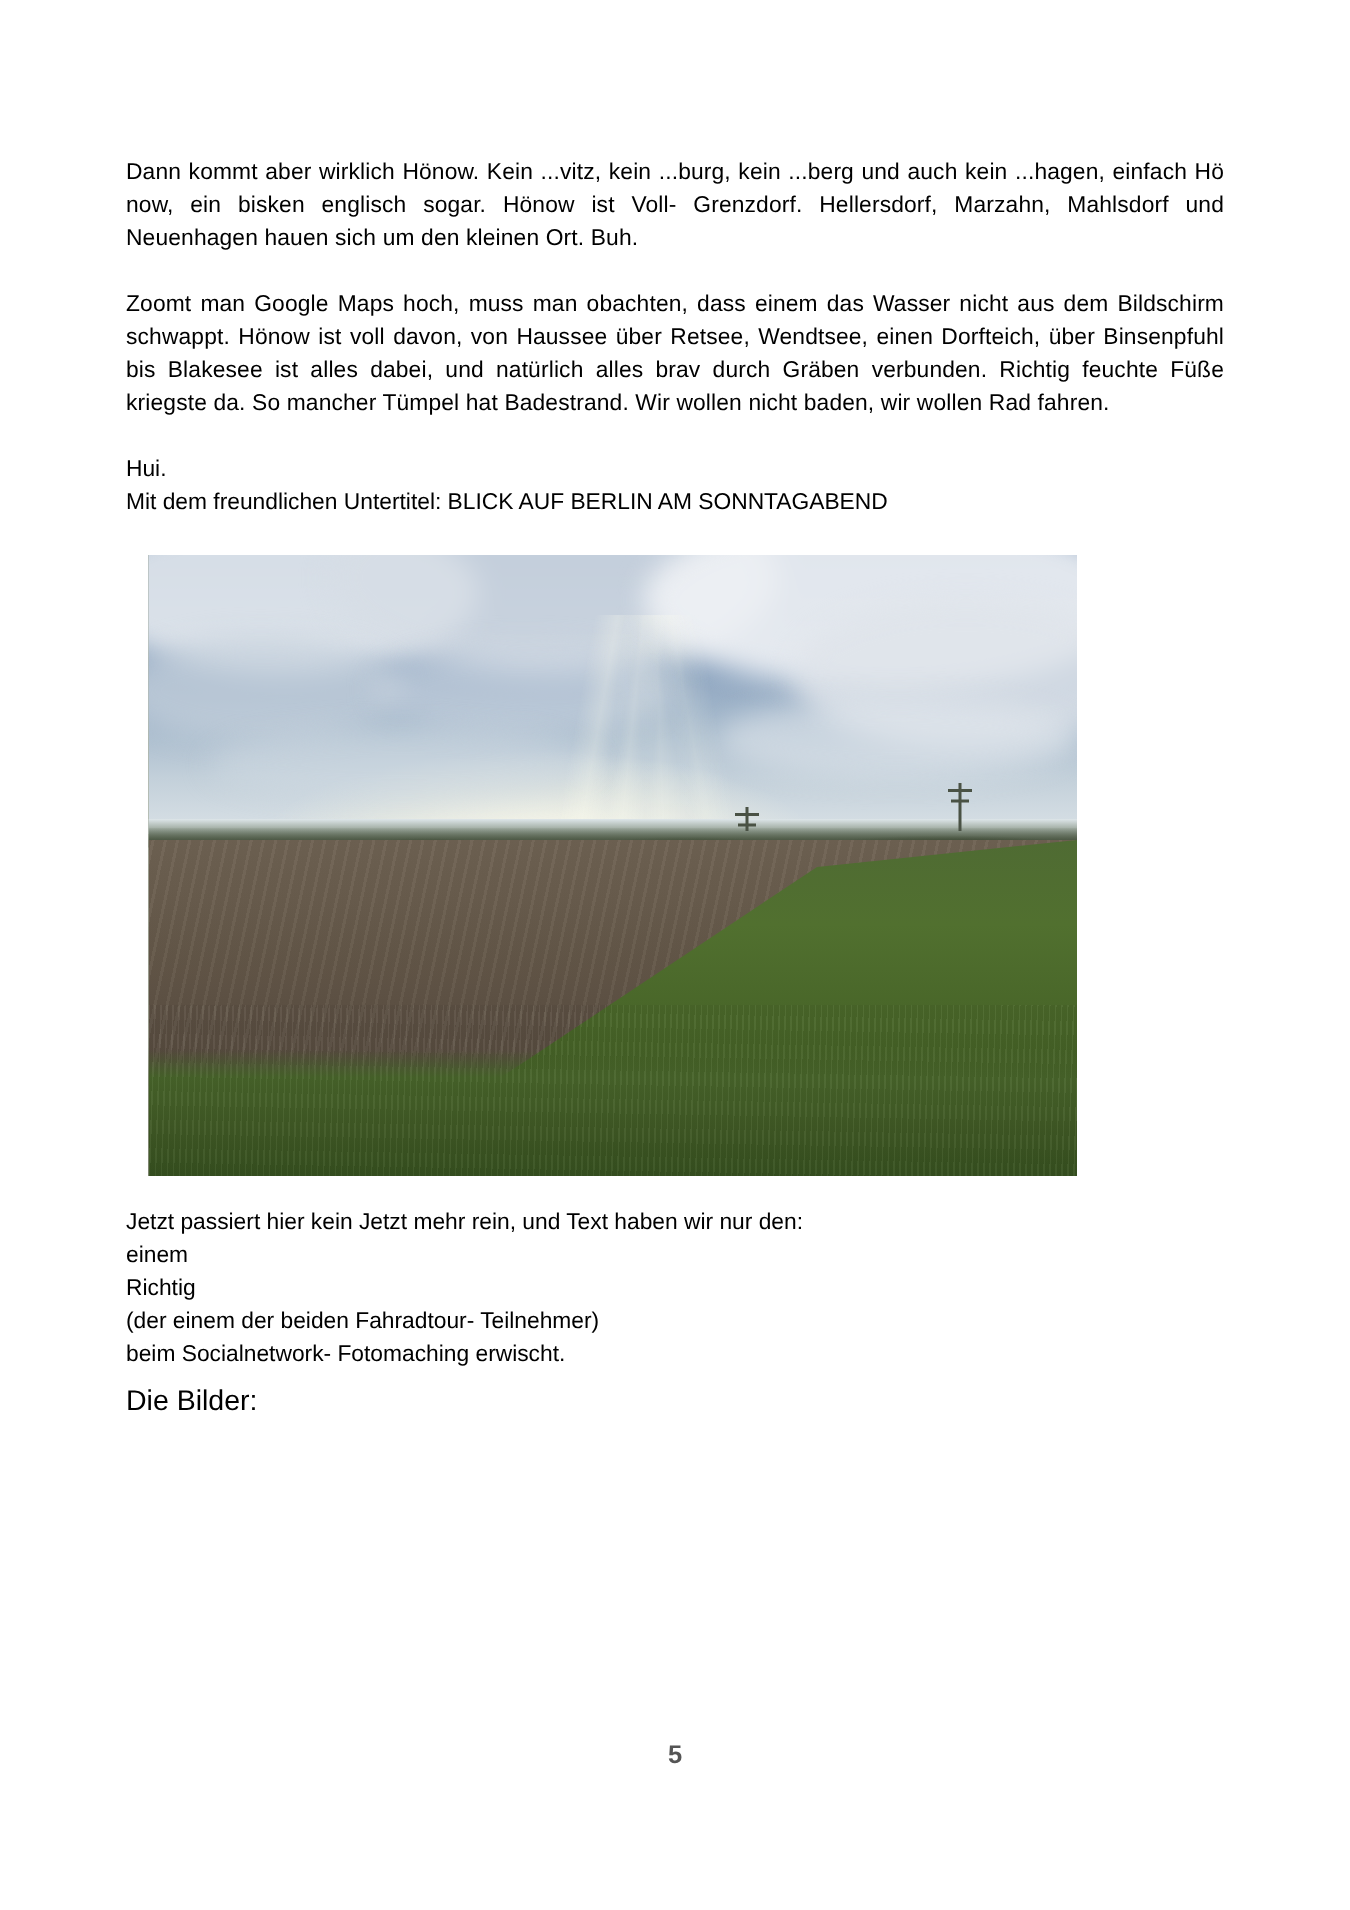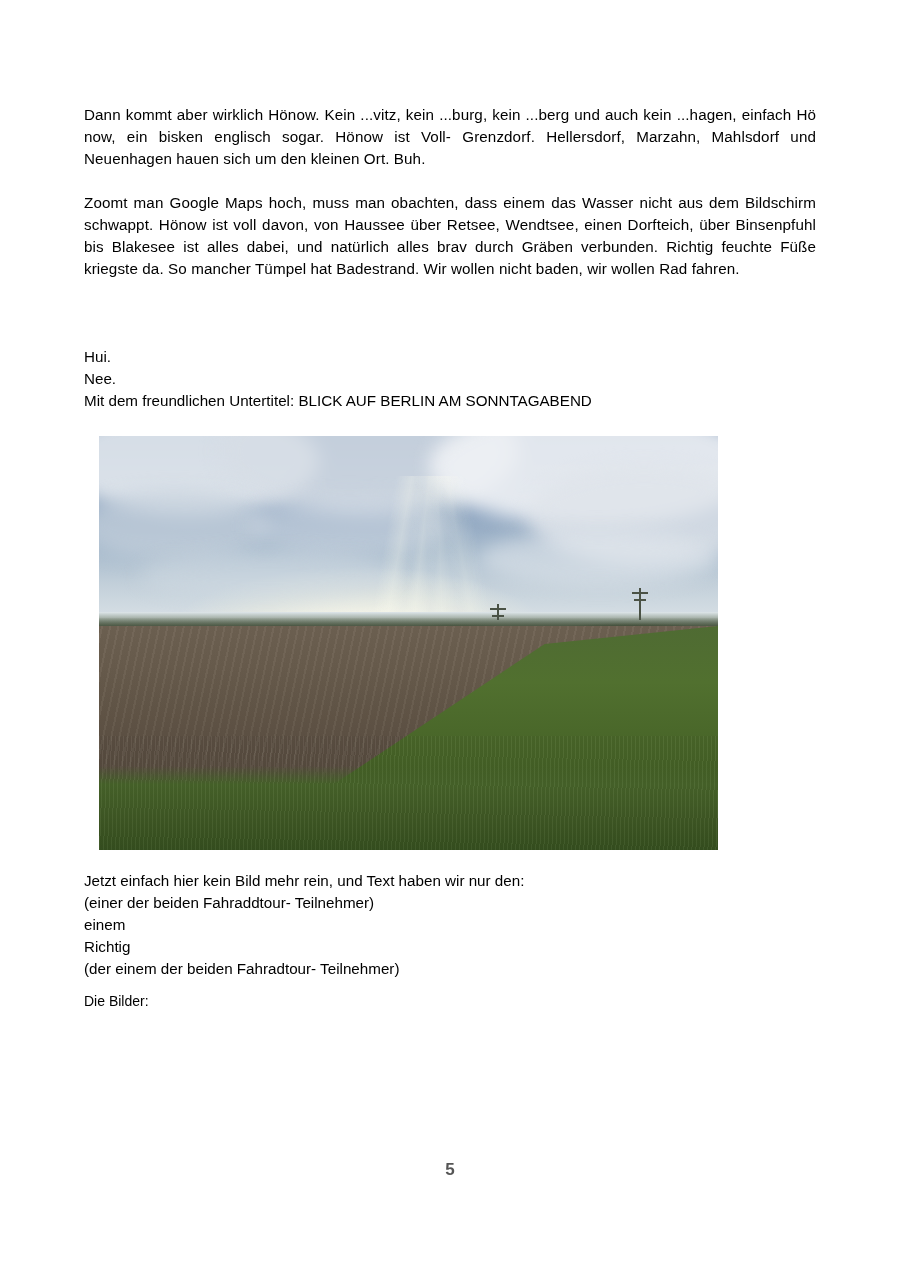--- a/index.html
+++ b/index.html
@@ -34,21 +34,20 @@
     line-height: 22px;
     text-align: justify;
     text-justify: inter-word;
     color: #000000;
     letter-spacing: 0.1px;
   }
   .spacer-para { height: 22px; }
   .block-lines {
     font-size: 15.2px;
     line-height: 22px;
-    margin-top: 44px;
   }
   .block-lines div {
     white-space: pre;
   }
   .photo-wrap {
     margin-top: 24px;
     margin-left: 15px;
     width: 619px;
     height: 414px;
     position: relative;
@@ -188,21 +187,21 @@
     opacity: 0.8;
   }
   .after-photo {
     margin-top: 20px;
     font-size: 15.2px;
     line-height: 22px;
   }
   .after-photo div { white-space: pre; }
   .die-bilder {
     margin-top: 10px;
-    font-size: 14px;
+    font-size: 19px;
   }
   .page-number {
     position: absolute;
     left: 0;
     top: 1160px;
     width: 900px;
     text-align: center;
     font-size: 17px;
     font-weight: bold;
     color: #555555;
@@ -215,21 +214,20 @@
 
   <div class="content">
 
     <p class="para">Dann kommt aber wirklich Hönow. Kein ...vitz, kein ...burg, kein ...berg und auch kein ...hagen, einfach Hö now, ein bisken englisch sogar. Hönow ist Voll- Grenzdorf. Hellersdorf, Marzahn, Mahlsdorf und Neuenhagen hauen sich um den kleinen Ort. Buh.</p>
     <div class="spacer-para"></div>
     <p class="para">Zoomt man Google Maps hoch, muss man obachten, dass einem das Wasser nicht aus dem Bildschirm schwappt. Hönow ist voll davon, von Haussee über Retsee, Wendtsee, einen Dorfteich, über Binsenpfuhl bis Blakesee ist alles dabei, und natürlich alles brav durch Gräben verbunden. Richtig feuchte Füße kriegste da. So mancher Tümpel hat Badestrand. Wir wollen nicht baden, wir wollen Rad fahren.</p>
     <div class="spacer-para"></div>
 
     <div class="block-lines">
       <div>Hui.</div>
-      <div>Nee.</div>
       <div>Mit dem freundlichen Untertitel: BLICK AUF BERLIN AM SONNTAGABEND</div>
     </div>
 
     <div class="photo-wrap">
       <div class="photo">
         <div class="sky"></div>
 
         <div class="cloudmass" style="left:-40px; top:-30px; width:260px; height:110px; background:rgba(235,238,242,0.85);"></div>
         <div class="cloudmass" style="left:120px; top:-50px; width:300px; height:130px; background:rgba(214,221,229,0.85);"></div>
         <div class="cloudmass" style="left:330px; top:-30px; width:330px; height:120px; background:rgba(240,242,245,0.9);"></div>
@@ -249,25 +247,25 @@
         <div class="field">
           <div class="field-rows"></div>
         </div>
         <div class="grass-right"></div>
         <div class="grass-bottom"></div>
         <div class="grass-texture"></div>
       </div>
     </div>
 
     <div class="after-photo">
-      <div>Jetzt einfach hier kein Bild mehr rein, und Text haben wir nur den:</div>
-      <div>(einer der beiden Fahraddtour- Teilnehmer)</div>
+      <div>Jetzt passiert hier kein Jetzt mehr rein, und Text haben wir nur den:</div>
       <div>einem</div>
       <div>Richtig</div>
       <div>(der einem der beiden Fahradtour- Teilnehmer)</div>
+      <div>beim Socialnetwork- Fotomaching erwischt.</div>
       <div class="die-bilder">Die Bilder:</div>
     </div>
 
   </div>
 
   <div class="page-number">5</div>
 
 </div>
 
 </body></html>

